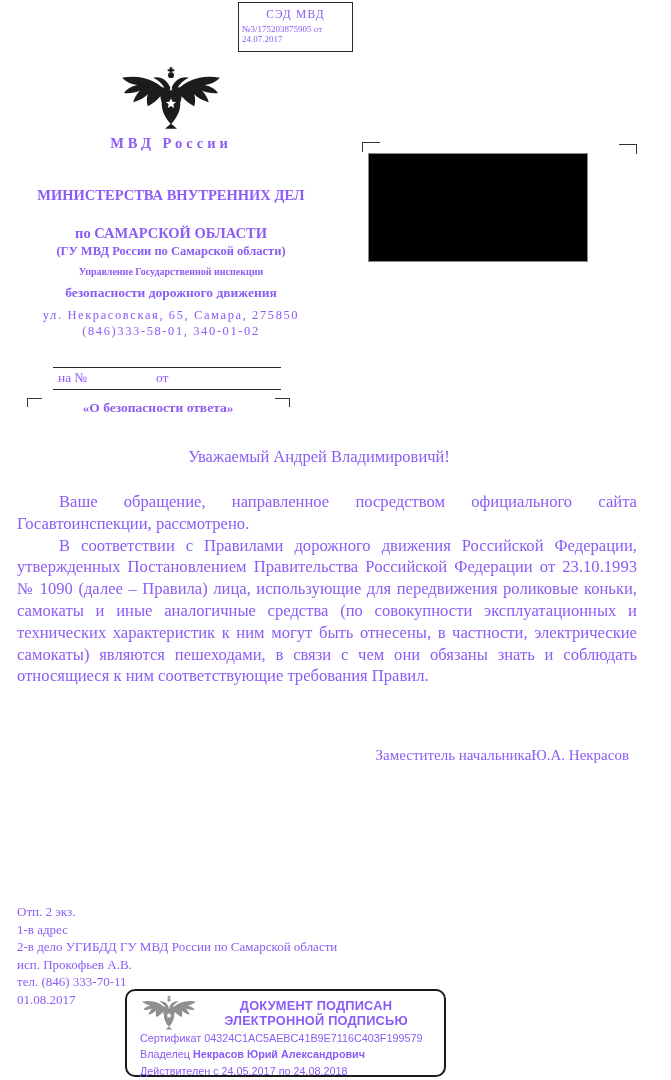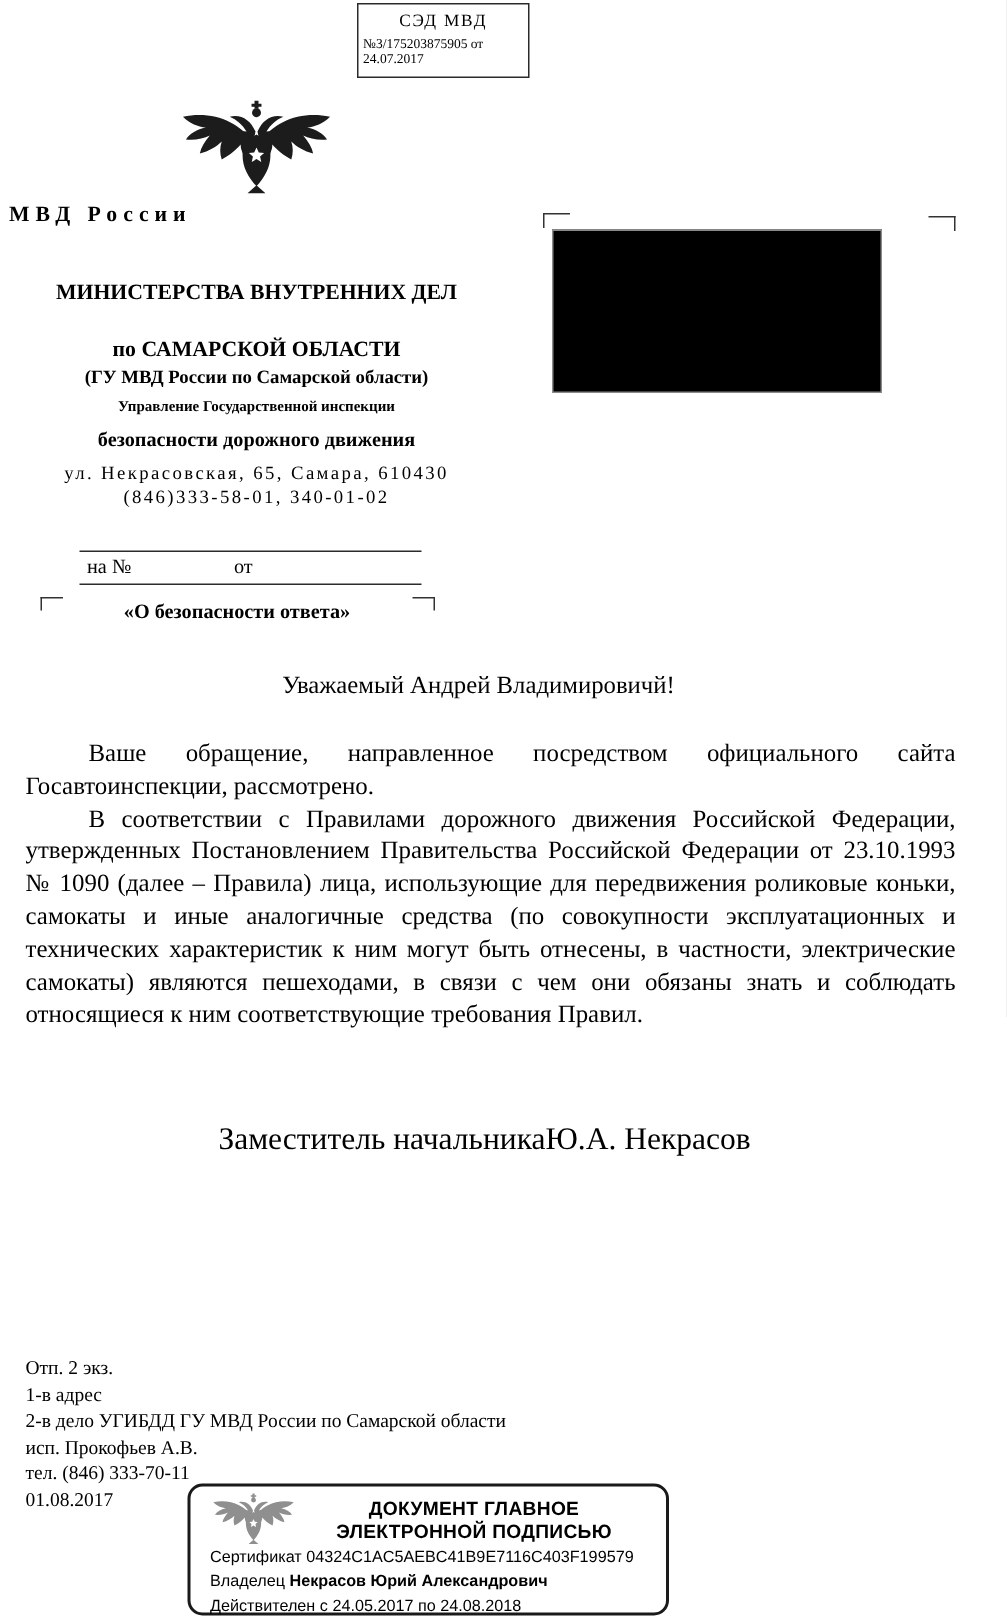--- a/index.html
+++ b/index.html
@@ -1,29 +1,29 @@
 <!DOCTYPE html>
 <html><head>
 <meta charset="utf-8">
 <style>
   html,body{margin:0;padding:0;background:#e8e8e8;}
   .page{
     position:relative;width:671px;height:1080px;background:#ffffff;
-    font-family:"Liberation Serif", serif;color:#000000;overflow:hidden;
+    font-family:"Liberation Serif", serif;color:#8b5cf6;overflow:hidden;
     margin:0 auto;
   }
   
   .reg-stamp{position:absolute;left:238px;top:2px;width:115px;height:50px;
     border:1.5px solid #2a2a2a;box-sizing:border-box;}
   .reg-stamp .sys{text-align:center;font-size:11.5px;letter-spacing:1.2px;margin-top:5px;}
   .reg-stamp .num{font-size:9px;margin:4px 0 0 3px;white-space:nowrap;}
   .reg-stamp .date{font-size:9px;margin:0 0 0 3px;}
   
   .emblem-main{position:absolute;left:118px;top:64px;width:106px;height:66px;fill:#1c1c1c;}
-  .org-name{position:absolute;left:6px;top:135px;width:330px;text-align:left;
+  .org-name{position:absolute;left:6px;top:135px;width:330px;text-align:center;
     font-weight:bold;font-size:14.5px;letter-spacing:4px;}
   .lh{position:absolute;left:6px;width:330px;text-align:center;font-weight:bold;}
   .lh0{top:168px;font-size:13.5px;letter-spacing:5.5px;}
   .lh1{top:187px;font-size:14.5px;}
   .lh2{top:206px;font-size:14.5px;}
   .lh3{top:225px;font-size:14.5px;}
   .lh-abbr{top:244px;font-size:12.5px;}
   .lh-dep1{top:266px;font-size:10px;font-family:Liberation Serif, serif;}
   .lh-dep2{top:285px;font-size:13.5px;}
   .addr1{position:absolute;left:6px;top:308px;width:330px;text-align:center;
@@ -49,21 +49,21 @@
   .cm-addr-r{left:619px;top:144px;width:18px;height:10px;
     border-top:1.5px solid #333;border-right:1.5px solid #333;}
   .redaction{position:absolute;left:368px;top:153px;width:220px;height:109px;
     background:#000;border:1px solid #8a8a8a;box-sizing:border-box;}
   
   .salutation{position:absolute;left:0;top:447px;width:638px;text-align:center;font-size:16.5px;}
   .body-text{position:absolute;left:17px;top:491px;width:620px;
     font-size:16.6px;line-height:21.8px;text-align:justify;}
   .body-text p{margin:0;text-indent:42px;}
   .sign-row{position:absolute;left:17px;top:747px;width:612px;display:flex;
-    justify-content:center;font-size:21px;}
+    justify-content:flex-end;font-size:15px;}
   
   .footer{position:absolute;left:17px;top:903px;font-size:13px;line-height:17.6px;}
   
   .esign{position:absolute;left:125px;top:989px;width:321px;height:88px;
     border:2px solid #1a1a1a;border-radius:10px;box-sizing:border-box;
     font-family:"Liberation Sans", sans-serif;background:#fff;}
   .es-head{display:flex;align-items:flex-start;margin-top:3px;}
   .es-emblem{width:58px;height:36px;margin-left:13px;flex:0 0 auto;fill:#8f8f8f;}
   .es-titles{flex:1;text-align:center;font-weight:bold;font-size:12.8px;
     line-height:14.5px;padding:5px 10px 0 0;letter-spacing:0.2px;}
@@ -99,21 +99,21 @@
       <use href="#mvd-eagle"></use>
     </svg>
   <div class="org-name">МВД России</div>
 
   <div class="lh lh1">МИНИСТЕРСТВА ВНУТРЕННИХ ДЕЛ</div>
   <div class="lh lh3">по САМАРСКОЙ ОБЛАСТИ</div>
   <div class="lh lh-abbr">(ГУ МВД России по Самарской области)</div>
   <div class="lh lh-dep1">Управление Государственной инспекции</div>
   <div class="lh lh-dep2">безопасности дорожного движения</div>
 
-  <div class="addr1">ул. Некрасовская, 65, Самара, 610430</div>
+  <div class="addr1">ул. Некрасовская, 65, Самара, 275850</div>
   <div class="addr2">(846)333-58-01, 340-01-02</div>
 
   <div class="ref-line t"></div>
   <span class="ref-na">на №</span>
   <span class="ref-ot">от</span>
   <div class="ref-line b"></div>
 
   <div class="cm cm-subj-l"></div>
   <div class="cm cm-subj-r"></div>
   <div class="subject">«О безопасности ответа»</div>
@@ -141,21 +141,21 @@
     <div>тел. (846) 333-70-11</div>
     <div>01.08.2017</div>
   </div>
 
   <div class="esign">
     <div class="es-head">
       <svg class="es-emblem">
           <use href="#mvd-eagle"></use>
         </svg>
       <div class="es-titles">
-        <div>ДОКУМЕНТ ГЛАВНОЕ</div>
+        <div>ДОКУМЕНТ ПОДПИСАН</div>
         <div>ЭЛЕКТРОННОЙ ПОДПИСЬЮ</div>
       </div>
     </div>
     <div class="es-info">
       <span>Сертификат</span>
       <span>04324C1AC5AEBC41B9E7116C403F199579</span>
     </div>
     <div class="es-info">
       <span>Владелец</span>
       <b>Некрасов Юрий Александрович</b>

